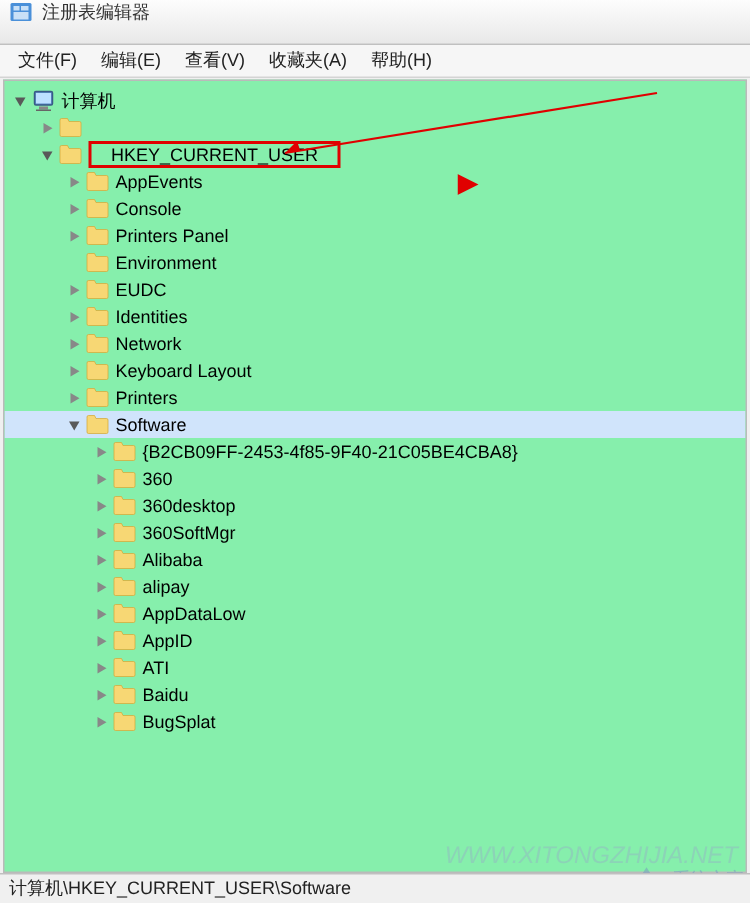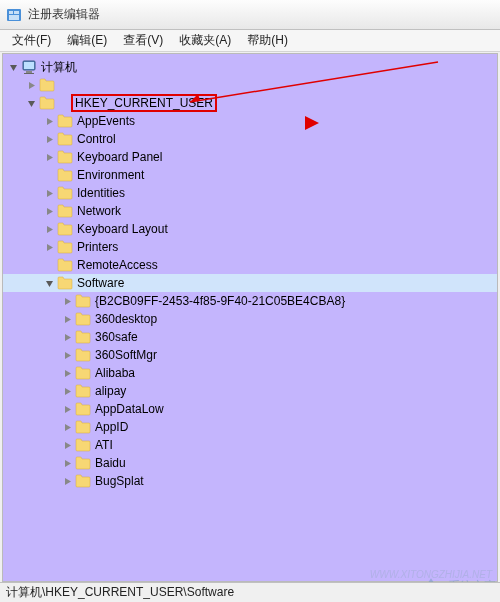--- a/index.html
+++ b/index.html
@@ -1,45 +1,45 @@
 <!DOCTYPE html>
 <html><head>
 <meta charset="utf-8">
 <style>
 * { margin: 0; padding: 0; box-sizing: border-box; font-family: "Microsoft YaHei", "SimSun", Tahoma, sans-serif; font-size: 12px; }
 body { width: 500px; height: 602px; background: #f0f0f0; overflow: hidden; position: relative; }
 
-.title-bar { height: 30px; background: linear-gradient(to bottom, #fdfdfd, #e8e8e8); border-bottom: 1px solid #c0c0c0; display: flex; align-items: center; padding: 0 6px; }
+.title-bar { height: 30px; background: linear-gradient(to bottom, #fdfdfd, #e8e8e8); border-bottom: 1px solid #c0c0c0; display: flex; align-items: flex-start; padding: 0 6px; }
 .title-bar .icon { width: 16px; height: 16px; margin-right: 6px; }
 .title-bar .title { color: #333; }
 
 .menu-bar { height: 22px; background: #f6f6f6; border-bottom: 1px solid #d4d4d4; display: flex; align-items: flex-start; padding: 0 4px; }
 .menu-bar .menu-item { padding: 2px 8px; cursor: default; color: #222; }
 
-.content { position: absolute; top: 53px; bottom: 20px; left: 2px; right: 2px; background: #c4b5fd; border: 1px solid #bababa; overflow: auto; }
+.content { position: absolute; top: 53px; bottom: 20px; left: 2px; right: 2px; background: #86efac; border: 1px solid #bababa; overflow: auto; }
 
 .tree { padding: 4px 0; }
 .tree-row { display: flex; align-items: center; height: 18px; white-space: nowrap; cursor: default; }
 .tree-row.selected { background: #d0e4fb; }
-.tree-row.highlighted .label { border: 2px solid #e00000; padding: 0 2px; margin-left: 12px; }
+.tree-row.highlighted .label { border: 2px solid #e00000; padding: 0 13px; }
 
 .indent { display: inline-block; }
 .expander { width: 12px; height: 12px; display: inline-flex; align-items: center; justify-content: center; margin-right: 2px; color: #606060; cursor: pointer; }
 .expander.hidden { visibility: hidden; }
 .folder-icon { width: 16px; height: 14px; margin-right: 4px; display: inline-block; }
 .computer-icon { width: 16px; height: 16px; margin-right: 4px; display: inline-block; }
 .label { color: #000; }
 
 .status-bar { position: absolute; bottom: 0; left: 0; right: 0; height: 20px; background: #f0f0f0; border-top: 1px solid #c0c0c0; padding: 2px 6px; display: flex; align-items: center; color: #222; }
 
 .red-arrow { position: absolute; pointer-events: none; }
 .red-tri { position: absolute; pointer-events: none; }
 
 .watermark { position: absolute; bottom: 6px; right: 6px; color: rgba(120,155,190,0.55); font-size: 14px; font-style: italic; pointer-events: none; display:flex; align-items:center; gap:4px;}
-.watermark-url { position: absolute; bottom: 22px; right: 8px; color: rgba(150,170,200,0.4); font-size: 10px; font-style: italic; pointer-events: none;}
+.watermark-url { position: absolute; bottom: 22px; right: 8px; color: rgba(150,170,200,0.4); font-size: 16px; font-style: italic; pointer-events: none;}
 </style>
 </head>
 <body>
 
 <div class="title-bar">
   <span class="icon">
     <svg viewBox="0 0 16 16">
         <rect x="1" y="2" width="14" height="12" rx="1" fill="#4a90d9"></rect>
         <rect x="3" y="4" width="4" height="3" fill="#c8e0f7"></rect>
         <rect x="8" y="4" width="5" height="3" fill="#c8e0f7"></rect>
@@ -112,52 +112,64 @@
       <div class="tree-row">
         <span class="indent" style="width:40px"></span>
         <span class="expander">
           <svg width="9" height="9" viewBox="0 0 9 9">
             <path d="M2 1 L8 4.5 L2 8 Z" fill="#888"></path>
           </svg>
         </span>
         <span class="folder-icon"><svg viewBox="0 0 16 14">
             <path d="M1 3 L1 12 Q1 13 2 13 L14 13 Q15 13 15 12 L15 4 Q15 3 14 3 L7 3 L6 1 L2 1 Q1 1 1 2 Z" fill="#f7d774" stroke="#d4a93a" stroke-width="0.5"></path>
           </svg></span>
-        <span class="label">Control</span>
-      </div>
-      <div class="tree-row">
-        <span class="indent" style="width:40px"></span>
-        <span class="expander">
-          <svg width="9" height="9" viewBox="0 0 9 9">
-            <path d="M2 1 L8 4.5 L2 8 Z" fill="#888"></path>
-          </svg>
-        </span>
-        <span class="folder-icon"><svg viewBox="0 0 16 14">
-            <path d="M1 3 L1 12 Q1 13 2 13 L14 13 Q15 13 15 12 L15 4 Q15 3 14 3 L7 3 L6 1 L2 1 Q1 1 1 2 Z" fill="#f7d774" stroke="#d4a93a" stroke-width="0.5"></path>
-          </svg></span>
-        <span class="label">Keyboard Panel</span>
+        <span class="label">Console</span>
+      </div>
+      <div class="tree-row">
+        <span class="indent" style="width:40px"></span>
+        <span class="expander">
+          <svg width="9" height="9" viewBox="0 0 9 9">
+            <path d="M2 1 L8 4.5 L2 8 Z" fill="#888"></path>
+          </svg>
+        </span>
+        <span class="folder-icon"><svg viewBox="0 0 16 14">
+            <path d="M1 3 L1 12 Q1 13 2 13 L14 13 Q15 13 15 12 L15 4 Q15 3 14 3 L7 3 L6 1 L2 1 Q1 1 1 2 Z" fill="#f7d774" stroke="#d4a93a" stroke-width="0.5"></path>
+          </svg></span>
+        <span class="label">Printers Panel</span>
       </div>
       <div class="tree-row">
         <span class="indent" style="width:40px"></span>
         <span class="expander hidden"></span>
         <span class="folder-icon"><svg viewBox="0 0 16 14">
             <path d="M1 3 L1 12 Q1 13 2 13 L14 13 Q15 13 15 12 L15 4 Q15 3 14 3 L7 3 L6 1 L2 1 Q1 1 1 2 Z" fill="#f7d774" stroke="#d4a93a" stroke-width="0.5"></path>
           </svg></span>
         <span class="label">Environment</span>
       </div>
       <div class="tree-row">
         <span class="indent" style="width:40px"></span>
         <span class="expander">
           <svg width="9" height="9" viewBox="0 0 9 9">
             <path d="M2 1 L8 4.5 L2 8 Z" fill="#888"></path>
           </svg>
         </span>
         <span class="folder-icon"><svg viewBox="0 0 16 14">
             <path d="M1 3 L1 12 Q1 13 2 13 L14 13 Q15 13 15 12 L15 4 Q15 3 14 3 L7 3 L6 1 L2 1 Q1 1 1 2 Z" fill="#f7d774" stroke="#d4a93a" stroke-width="0.5"></path>
           </svg></span>
+        <span class="label">EUDC</span>
+      </div>
+      <div class="tree-row">
+        <span class="indent" style="width:40px"></span>
+        <span class="expander">
+          <svg width="9" height="9" viewBox="0 0 9 9">
+            <path d="M2 1 L8 4.5 L2 8 Z" fill="#888"></path>
+          </svg>
+        </span>
+        <span class="folder-icon"><svg viewBox="0 0 16 14">
+            <path d="M1 3 L1 12 Q1 13 2 13 L14 13 Q15 13 15 12 L15 4 Q15 3 14 3 L7 3 L6 1 L2 1 Q1 1 1 2 Z" fill="#f7d774" stroke="#d4a93a" stroke-width="0.5"></path>
+          </svg></span>
         <span class="label">Identities</span>
       </div>
       <div class="tree-row">
         <span class="indent" style="width:40px"></span>
         <span class="expander">
           <svg width="9" height="9" viewBox="0 0 9 9">
             <path d="M2 1 L8 4.5 L2 8 Z" fill="#888"></path>
           </svg>
         </span>
         <span class="folder-icon"><svg viewBox="0 0 16 14">
@@ -182,28 +194,20 @@
         <span class="expander">
           <svg width="9" height="9" viewBox="0 0 9 9">
             <path d="M2 1 L8 4.5 L2 8 Z" fill="#888"></path>
           </svg>
         </span>
         <span class="folder-icon"><svg viewBox="0 0 16 14">
             <path d="M1 3 L1 12 Q1 13 2 13 L14 13 Q15 13 15 12 L15 4 Q15 3 14 3 L7 3 L6 1 L2 1 Q1 1 1 2 Z" fill="#f7d774" stroke="#d4a93a" stroke-width="0.5"></path>
           </svg></span>
         <span class="label">Printers</span>
       </div>
-      <div class="tree-row">
-        <span class="indent" style="width:40px"></span>
-        <span class="expander hidden"></span>
-        <span class="folder-icon"><svg viewBox="0 0 16 14">
-            <path d="M1 3 L1 12 Q1 13 2 13 L14 13 Q15 13 15 12 L15 4 Q15 3 14 3 L7 3 L6 1 L2 1 Q1 1 1 2 Z" fill="#f7d774" stroke="#d4a93a" stroke-width="0.5"></path>
-          </svg></span>
-        <span class="label">RemoteAccess</span>
-      </div>
       <div class="tree-row selected">
         <span class="indent" style="width:40px"></span>
         <span class="expander">
           <svg width="9" height="9" viewBox="0 0 9 9">
             <path d="M1 2 L8 2 L4.5 8 Z" fill="#595959"></path>
           </svg>
         </span>
         <span class="folder-icon"><svg viewBox="0 0 16 14">
             <path d="M1 3 L1 12 Q1 13 2 13 L14 13 Q15 13 15 12 L15 4 Q15 3 14 3 L7 3 L6 1 L2 1 Q1 1 1 2 Z" fill="#f7d774" stroke="#d4a93a" stroke-width="0.5"></path>
           </svg></span>
@@ -224,33 +228,33 @@
       <div class="tree-row">
         <span class="indent" style="width:58px"></span>
         <span class="expander">
           <svg width="9" height="9" viewBox="0 0 9 9">
             <path d="M2 1 L8 4.5 L2 8 Z" fill="#888"></path>
           </svg>
         </span>
         <span class="folder-icon"><svg viewBox="0 0 16 14">
             <path d="M1 3 L1 12 Q1 13 2 13 L14 13 Q15 13 15 12 L15 4 Q15 3 14 3 L7 3 L6 1 L2 1 Q1 1 1 2 Z" fill="#f7d774" stroke="#d4a93a" stroke-width="0.5"></path>
           </svg></span>
+        <span class="label">360</span>
+      </div>
+      <div class="tree-row">
+        <span class="indent" style="width:58px"></span>
+        <span class="expander">
+          <svg width="9" height="9" viewBox="0 0 9 9">
+            <path d="M2 1 L8 4.5 L2 8 Z" fill="#888"></path>
+          </svg>
+        </span>
+        <span class="folder-icon"><svg viewBox="0 0 16 14">
+            <path d="M1 3 L1 12 Q1 13 2 13 L14 13 Q15 13 15 12 L15 4 Q15 3 14 3 L7 3 L6 1 L2 1 Q1 1 1 2 Z" fill="#f7d774" stroke="#d4a93a" stroke-width="0.5"></path>
+          </svg></span>
         <span class="label">360desktop</span>
-      </div>
-      <div class="tree-row">
-        <span class="indent" style="width:58px"></span>
-        <span class="expander">
-          <svg width="9" height="9" viewBox="0 0 9 9">
-            <path d="M2 1 L8 4.5 L2 8 Z" fill="#888"></path>
-          </svg>
-        </span>
-        <span class="folder-icon"><svg viewBox="0 0 16 14">
-            <path d="M1 3 L1 12 Q1 13 2 13 L14 13 Q15 13 15 12 L15 4 Q15 3 14 3 L7 3 L6 1 L2 1 Q1 1 1 2 Z" fill="#f7d774" stroke="#d4a93a" stroke-width="0.5"></path>
-          </svg></span>
-        <span class="label">360safe</span>
       </div>
       <div class="tree-row">
         <span class="indent" style="width:58px"></span>
         <span class="expander">
           <svg width="9" height="9" viewBox="0 0 9 9">
             <path d="M2 1 L8 4.5 L2 8 Z" fill="#888"></path>
           </svg>
         </span>
         <span class="folder-icon"><svg viewBox="0 0 16 14">
             <path d="M1 3 L1 12 Q1 13 2 13 L14 13 Q15 13 15 12 L15 4 Q15 3 14 3 L7 3 L6 1 L2 1 Q1 1 1 2 Z" fill="#f7d774" stroke="#d4a93a" stroke-width="0.5"></path>

